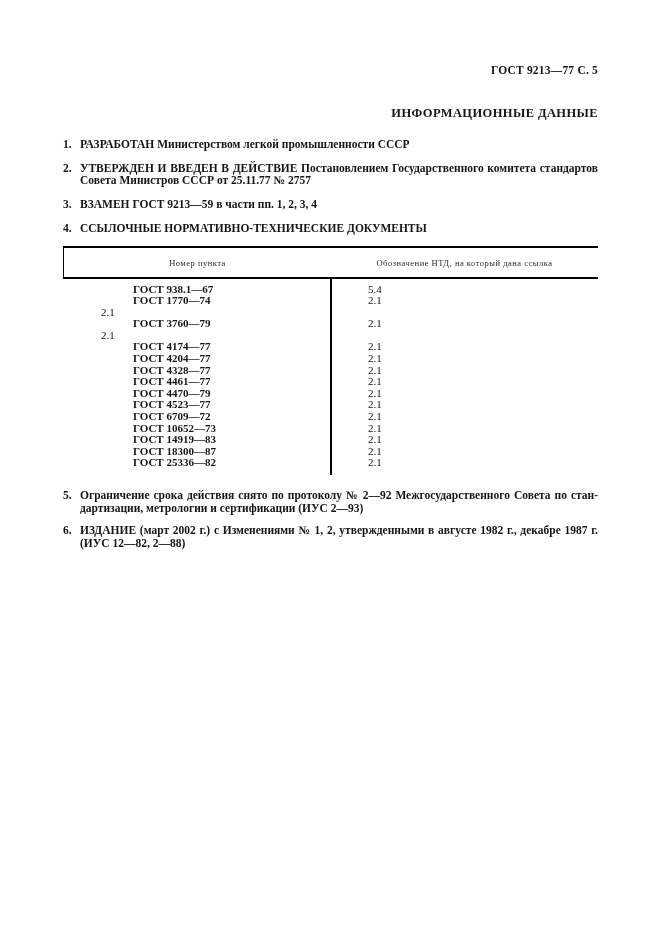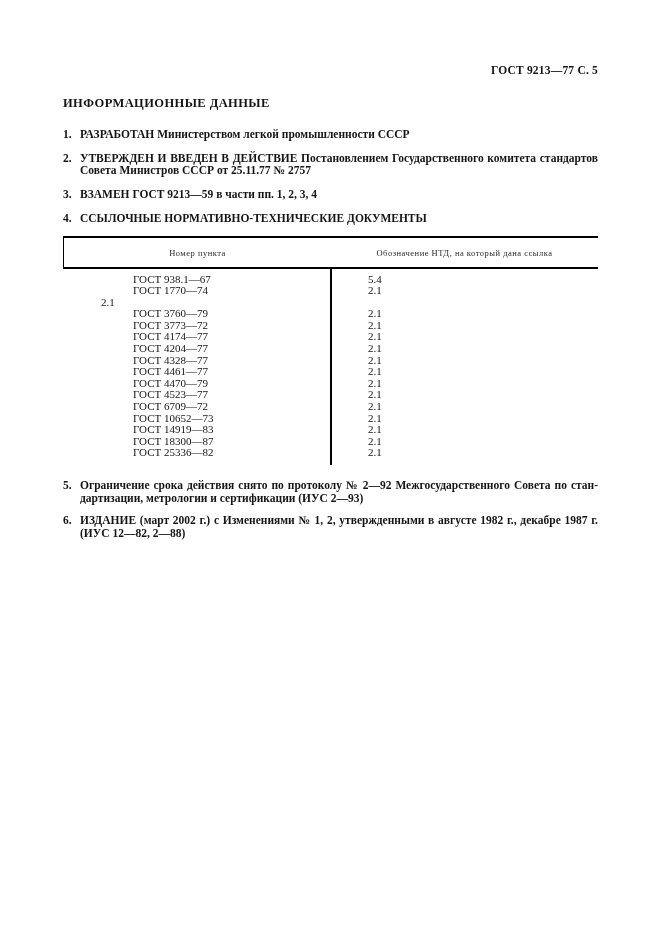--- a/index.html
+++ b/index.html
@@ -18,22 +18,22 @@
     box-sizing: border-box;
   }
   .page-header {
     text-align: right;
     font-weight: bold;
     font-size: 11.5px;
     line-height: 13px;
     letter-spacing: 0.2px;
   }
   .doc-title {
-    margin: 19px 0 0 0;
-    text-align: left;
+    margin: 29px 0 0 0;
+    text-align: right;
     font-weight: bold;
     font-size: 12.5px;
     line-height: 14px;
     letter-spacing: 0.4px;
   }
   .items { margin-top: 18px; }
   .item {
     position: relative;
     padding-left: 17px;
     font-weight: bold;
@@ -78,20 +78,21 @@
     background: #000;
   }
   .trow {
     display: flex;
     line-height: 11.6px;
   }
   .tcell-left {
     box-sizing: border-box;
     width: 267px;
     padding-left: 70px;
+    font-weight: bold;
   }
   .tcell-right {
     box-sizing: border-box;
     width: 268px;
     padding-left: 38px;
   }
   .items-bottom { margin-top: 14px; }
   .items-bottom .item + .item { margin-top: 10px; }
 </style>
 </head>
@@ -145,21 +146,20 @@
             <span class="tcell-right">2.1</span>
           </div>
           <div class="trow">
             <span class="tcell-right">2.1</span>
           </div>
           <div class="trow">
             <span class="tcell-left">ГОСТ 3760—79</span>
             <span class="tcell-right">2.1</span>
           </div>
           <div class="trow">
-            <span class="tcell-left">ГОСТ 3773—72</span>
             <span class="tcell-right">2.1</span>
           </div>
           <div class="trow">
             <span class="tcell-left">ГОСТ 4174—77</span>
             <span class="tcell-right">2.1</span>
           </div>
           <div class="trow">
             <span class="tcell-left">ГОСТ 4204—77</span>
             <span class="tcell-right">2.1</span>
           </div>

